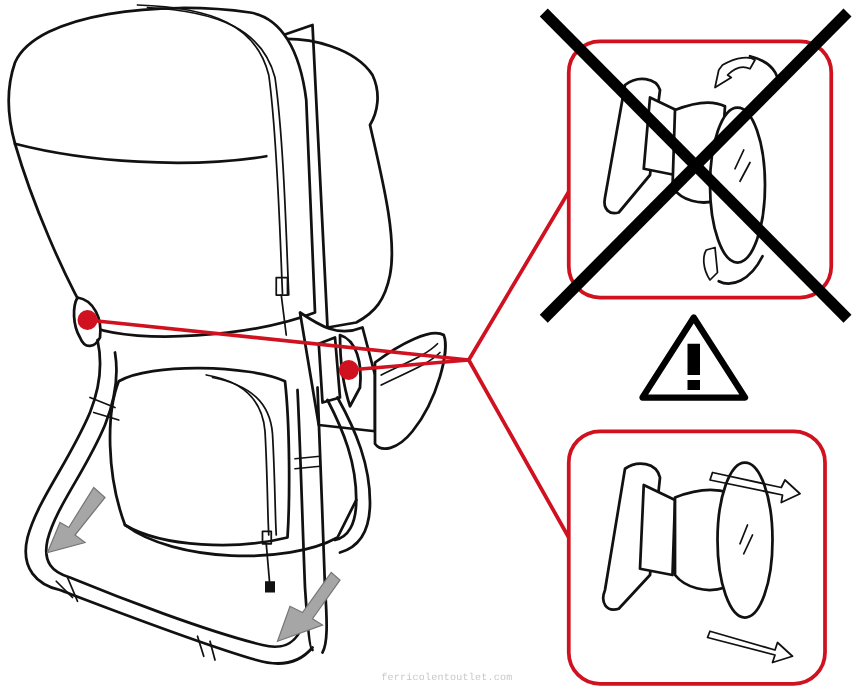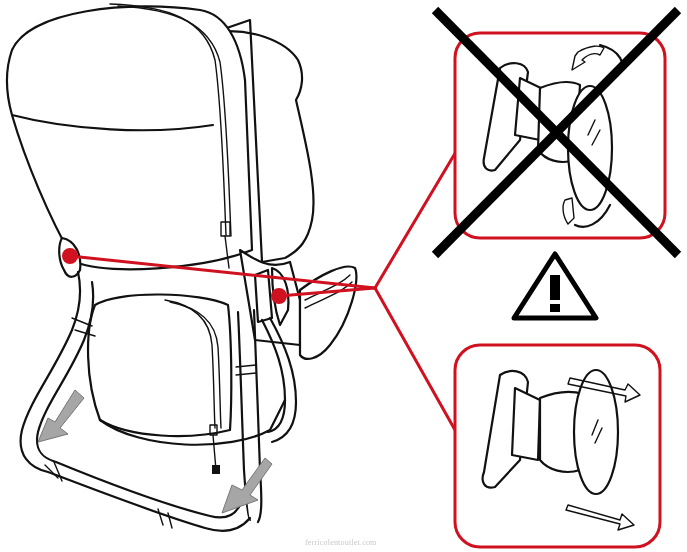--- a/index.html
+++ b/index.html
@@ -1,18 +1,18 @@
 <!DOCTYPE html>
 <html><head>
 <meta charset="utf-8">
 <style>
   html, body { margin: 0; padding: 0; background: #ffffff; }
   body { width: 687px; height: 552px; position: relative; overflow: hidden; font-family: "Liberation Sans", sans-serif; }
   #stage { position: absolute; left: 0; top: 0; width: 687px; height: 552px; }
-  .watermark { position: absolute; left: 305px; top: 538px; font-size: 8px; color: #c8c8c8; letter-spacing: 0.2px; font-family: Liberation Serif, serif; }
+  .watermark { position: absolute; left: 305px; top: 538px; font-size: 8px; color: #c8c8c8; letter-spacing: 0.2px; font-family: Liberation Mono, monospace; }
   .ink { fill: none; stroke: #111; stroke-width: 2.2; stroke-linecap: round; stroke-linejoin: round; }
   .ink-thin { fill: none; stroke: #111; stroke-width: 1.4; stroke-linecap: round; stroke-linejoin: round; }
   .fillw { fill: #fff; stroke: #111; stroke-width: 2.2; stroke-linejoin: round; }
 </style>
 </head>
 <body>
 
 <div id="stage">
 <svg width="687" height="552" viewBox="0 0 687 552" xmlns="http://www.w3.org/2000/svg">
 

